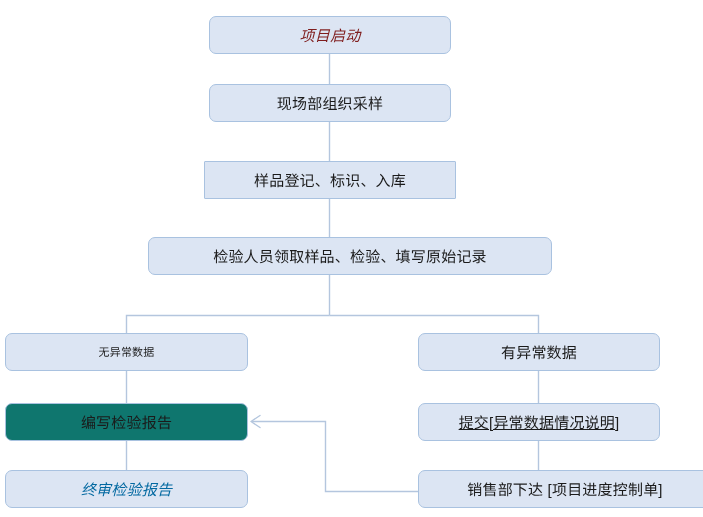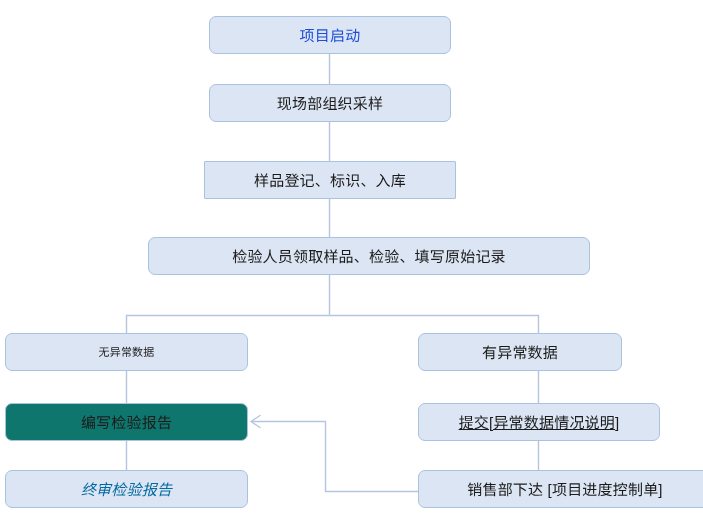--- a/index.html
+++ b/index.html
@@ -61,36 +61,36 @@
       <path d="M 329.5 315.5 L 538.5 315.5 L 538.5 333" fill="none" stroke="#b4c6de" stroke-width="1.4" stroke-linecap="butt" stroke-linejoin="miter"></path>
       <path d="M 126.5 371 L 126.5 403" fill="none" stroke="#b4c6de" stroke-width="1.4" stroke-linecap="butt" stroke-linejoin="miter"></path>
       <path d="M 126.5 441 L 126.5 470" fill="none" stroke="#b4c6de" stroke-width="1.4" stroke-linecap="butt" stroke-linejoin="miter"></path>
       <path d="M 538.5 371 L 538.5 403" fill="none" stroke="#b4c6de" stroke-width="1.4" stroke-linecap="butt" stroke-linejoin="miter"></path>
       <path d="M 538.5 441 L 538.5 470" fill="none" stroke="#b4c6de" stroke-width="1.4" stroke-linecap="butt" stroke-linejoin="miter"></path>
       <path d="M 418 491.5 L 325.5 491.5 L 325.5 421.5 L 252 421.5" fill="none" stroke="#b4c6de" stroke-width="1.4" stroke-linecap="butt" stroke-linejoin="miter"></path>
       <polyline points="260,415.5 251,421.5 260,427.5" fill="none" stroke="#b4c6de" stroke-width="1.4" stroke-linecap="round" stroke-linejoin="round"></polyline>
     </svg>
 
   <div id="node-layer">
-      <div class="node" style="left: 209px; top: 16px; width: 242px; height: 38px; background: rgb(220, 229, 243); border-color: rgb(169, 194, 224); border-radius: 7px; color: #1d4ed8; font-size: 15px;">
+      <div class="node" style="left: 209px; top: 16px; width: 242px; height: 38px; background: rgb(220, 229, 243); border-color: rgb(169, 194, 224); border-radius: 7px; color: #7f1d1d; font-size: 15px; font-style: italic;">
         <span class="node-label">项目启动</span>
       </div>
       <div class="node" style="left: 209px; top: 84px; width: 242px; height: 38px; background: rgb(220, 229, 243); border-color: rgb(169, 194, 224); border-radius: 7px; color: rgb(27, 27, 27); font-size: 15px;">
         <span class="node-label">现场部组织采样</span>
       </div>
       <div class="node" style="left: 204px; top: 161px; width: 252px; height: 38px; background: rgb(220, 229, 243); border-color: rgb(169, 194, 224); border-radius: 1px; color: rgb(27, 27, 27); font-size: 15px;">
         <span class="node-label">样品登记、标识、入库</span>
       </div>
-      <div class="node" style="left: 148px; top: 237px; width: 442px; height: 38px; background: rgb(220, 229, 243); border-color: rgb(169, 194, 224); border-radius: 7px; color: rgb(27, 27, 27); font-size: 15px;">
+      <div class="node" style="left: 148px; top: 237px; width: 404px; height: 38px; background: rgb(220, 229, 243); border-color: rgb(169, 194, 224); border-radius: 7px; color: rgb(27, 27, 27); font-size: 15px;">
         <span class="node-label">检验人员领取样品、检验、填写原始记录</span>
       </div>
       <div class="node" style="left: 5px; top: 333px; width: 243px; height: 38px; background: rgb(220, 229, 243); border-color: rgb(169, 194, 224); border-radius: 7px; color: rgb(27, 27, 27); font-size: 11px;">
         <span class="node-label">无异常数据</span>
       </div>
-      <div class="node" style="left: 418px; top: 333px; width: 204px; height: 38px; background: rgb(220, 229, 243); border-color: rgb(169, 194, 224); border-radius: 7px; color: rgb(27, 27, 27); font-size: 15px;">
+      <div class="node" style="left: 418px; top: 333px; width: 242px; height: 38px; background: rgb(220, 229, 243); border-color: rgb(169, 194, 224); border-radius: 7px; color: rgb(27, 27, 27); font-size: 15px;">
         <span class="node-label">有异常数据</span>
       </div>
       <div class="node" style="left: 5px; top: 403px; width: 243px; height: 38px; background: #0f766e; border-color: rgb(169, 194, 224); border-radius: 7px; color: rgb(27, 27, 27); font-size: 15px;">
         <span class="node-label">编写检验报告</span>
       </div>
       <div class="node" style="left: 418px; top: 403px; width: 242px; height: 38px; background: rgb(220, 229, 243); border-color: rgb(169, 194, 224); border-radius: 7px; color: rgb(27, 27, 27); font-size: 15px; text-decoration: underline;">
         <span class="node-label">提交[异常数据情况说明]</span>
       </div>
       <div class="node" style="left: 5px; top: 470px; width: 243px; height: 38px; background: rgb(220, 229, 243); border-color: rgb(169, 194, 224); border-radius: 7px; color: #0369a1; font-size: 15px; font-style: italic;">
         <span class="node-label">终审检验报告</span>

